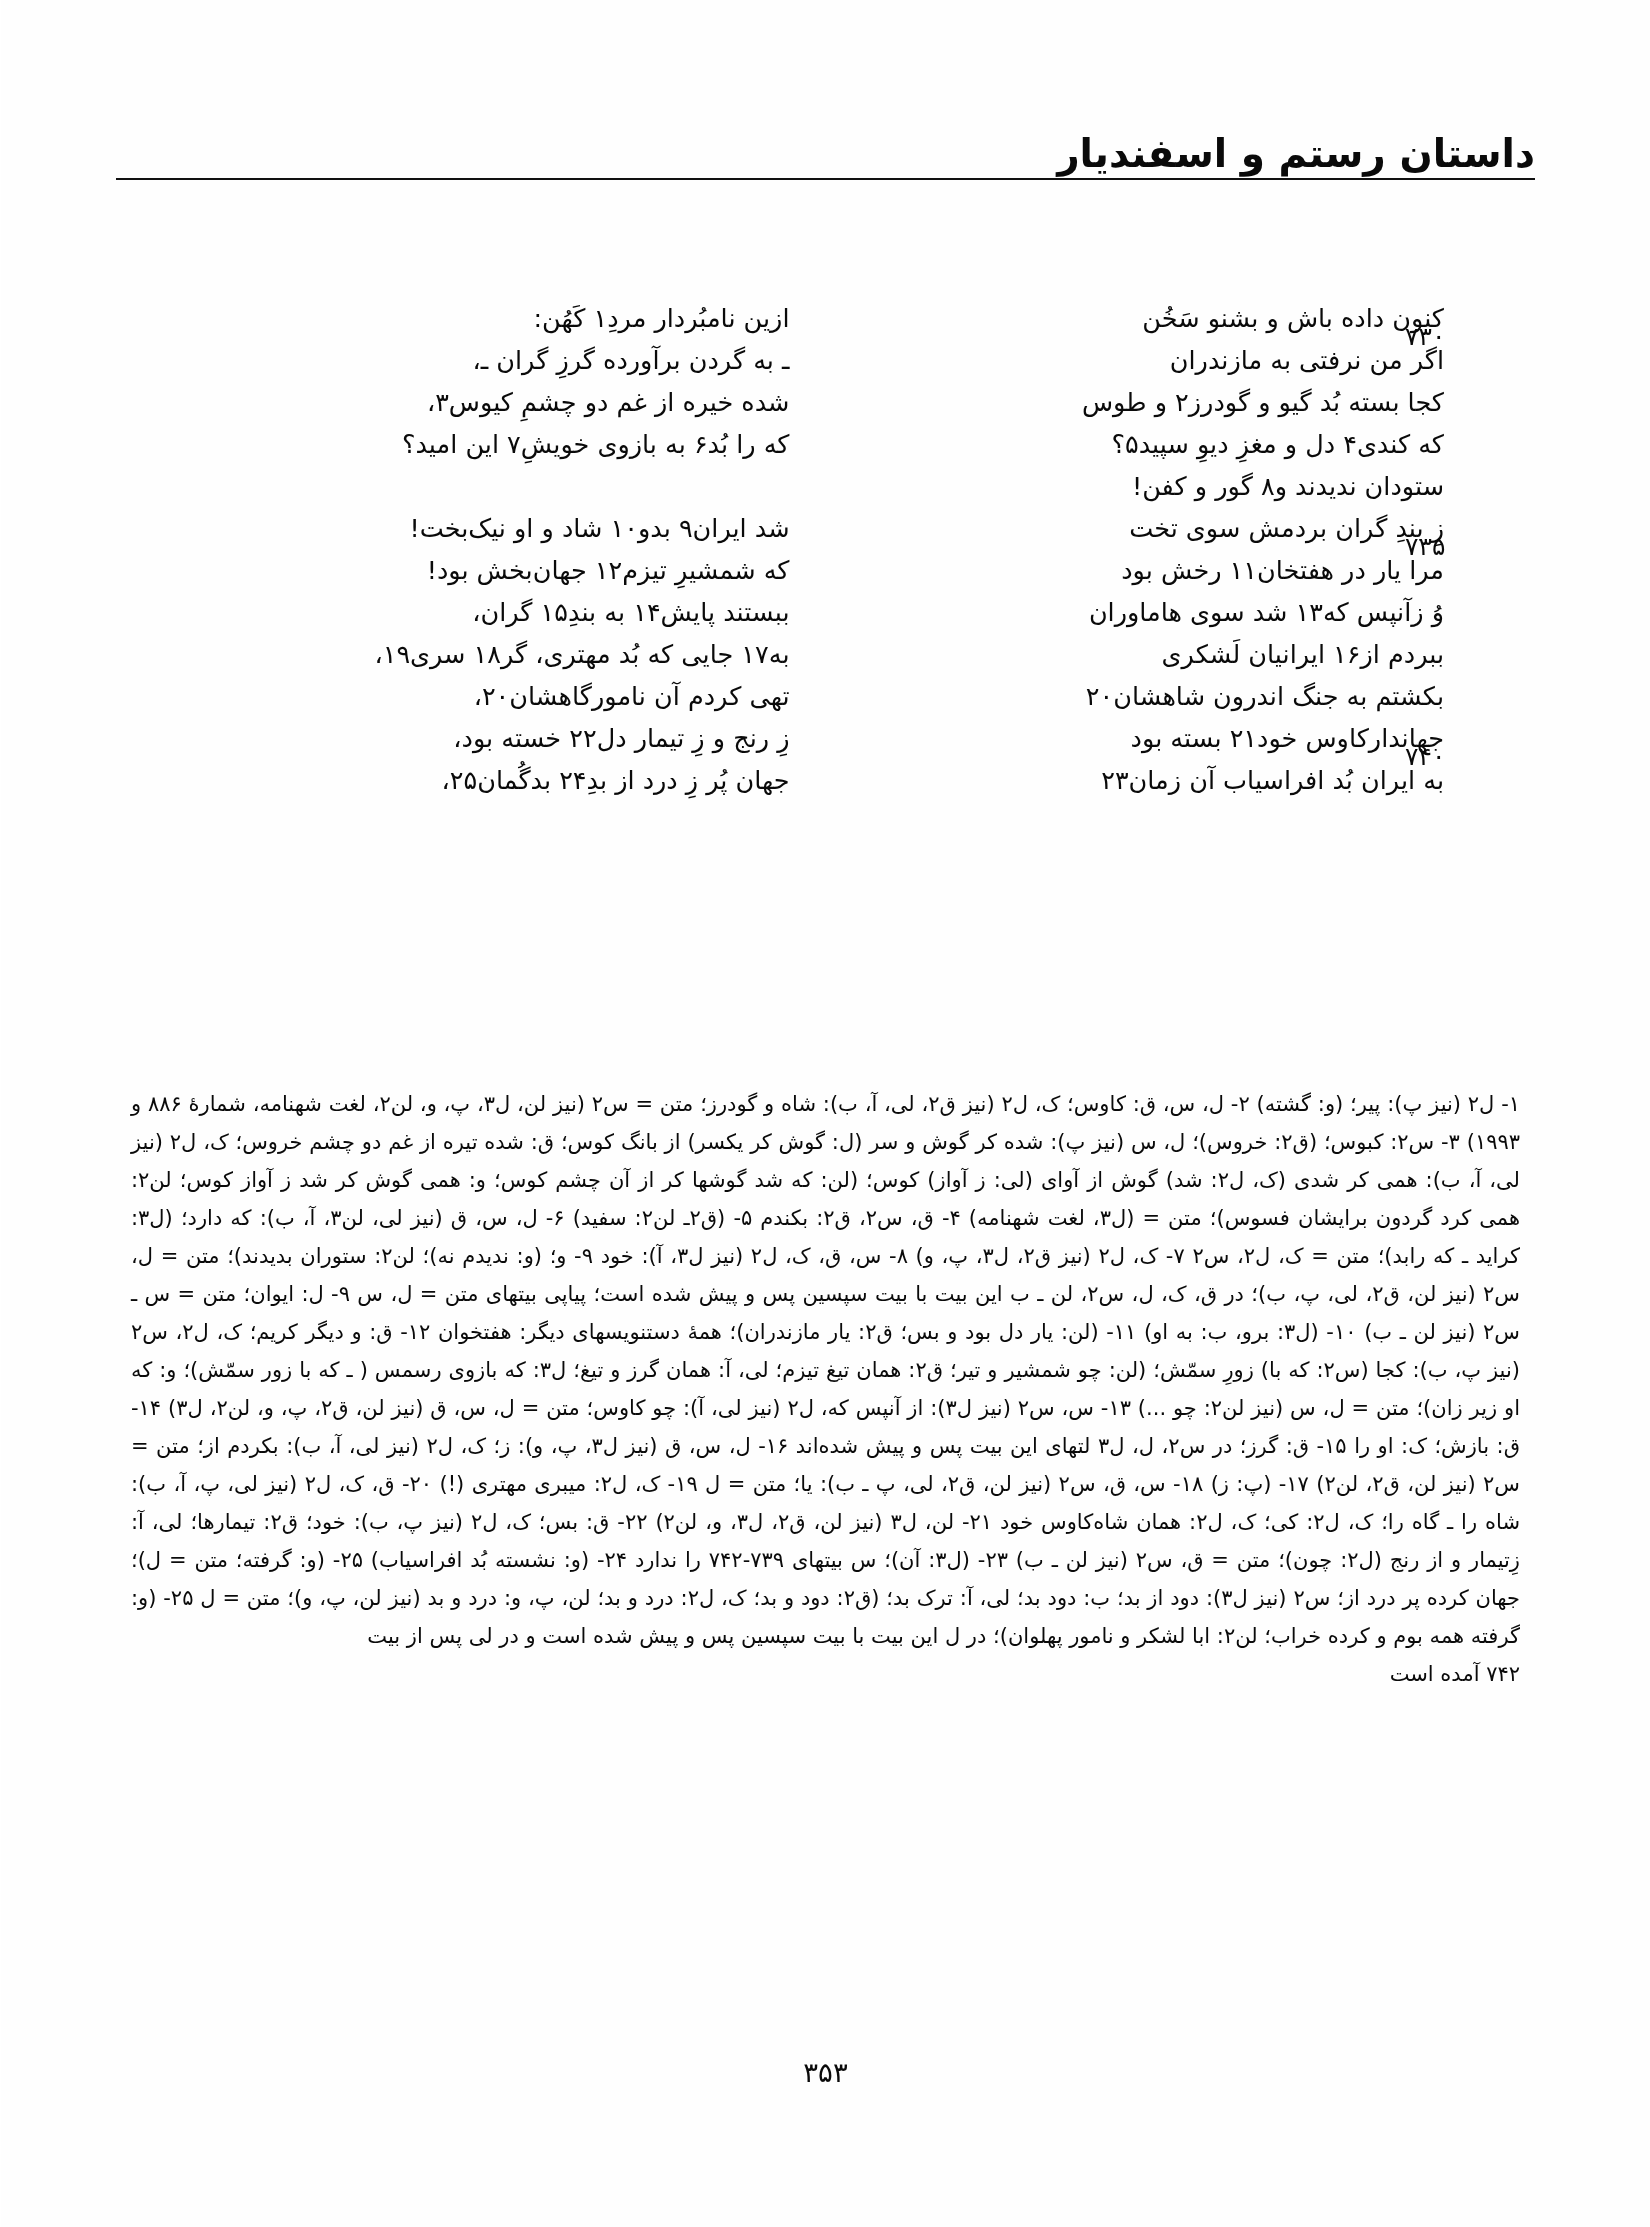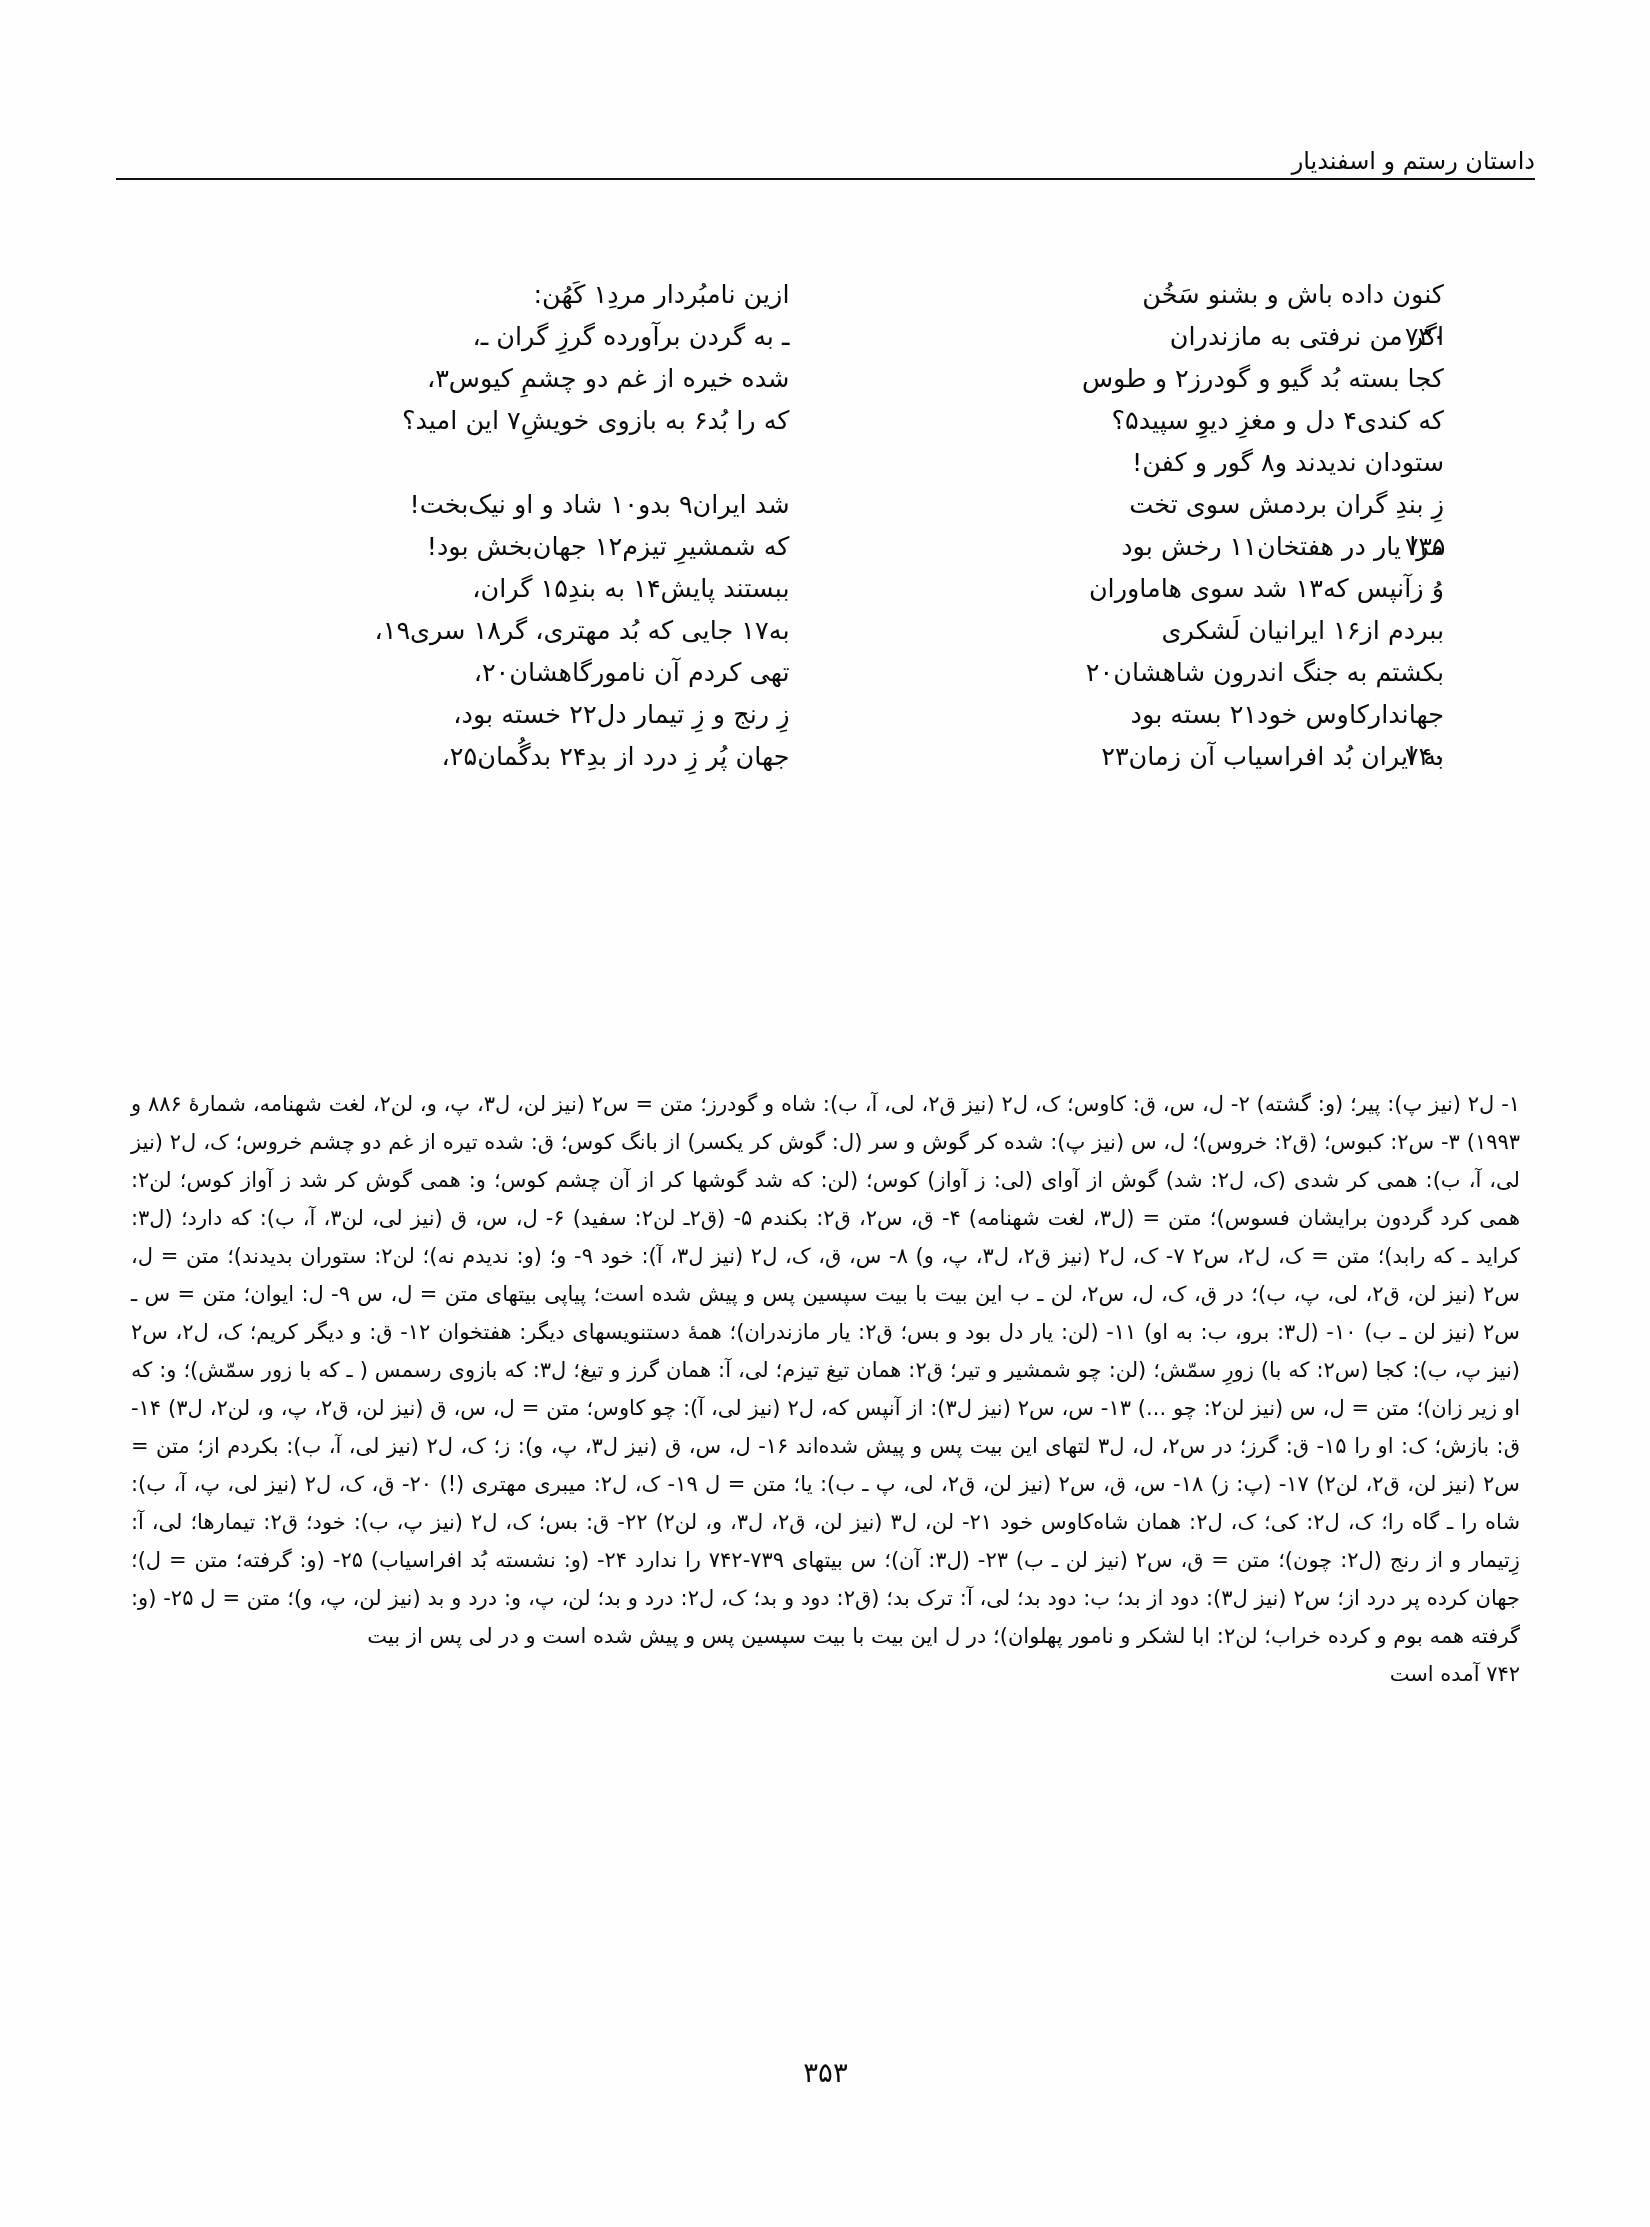--- a/index.html
+++ b/index.html
@@ -28,22 +28,22 @@
     position: absolute;
     top: 121px;
     left: 116px;
     right: 116px;
     height: 59px;
   }
   .runhead {
     position: absolute;
     right: 0;
     bottom: 6.9px;
-    font-size: 24px;
-    font-weight: 400;
+    font-size: 39px;
+    font-weight: 700;
     letter-spacing: 0.3px;
     white-space: nowrap;
     line-height: 1;
     margin-left: 22px;
   }
   .runhead-rule {
     position: absolute;
     left: 0;
     right: 0;
     bottom: 0;
@@ -81,20 +81,21 @@
   }
   .hem-left {
     text-align: justify;
     padding-left: 6.9px;
     direction: rtl;
   }
   
   .hem-inner {
     display: inline-block;
     width: 100%;
+    margin-top: 24px;
   }
   .hem-inner::after {
     content: "";
     display: inline-block;
     width: 100%;
   }
   .vnum {
     position: absolute;
     right: -1.4px;
     font-size: 25px;

